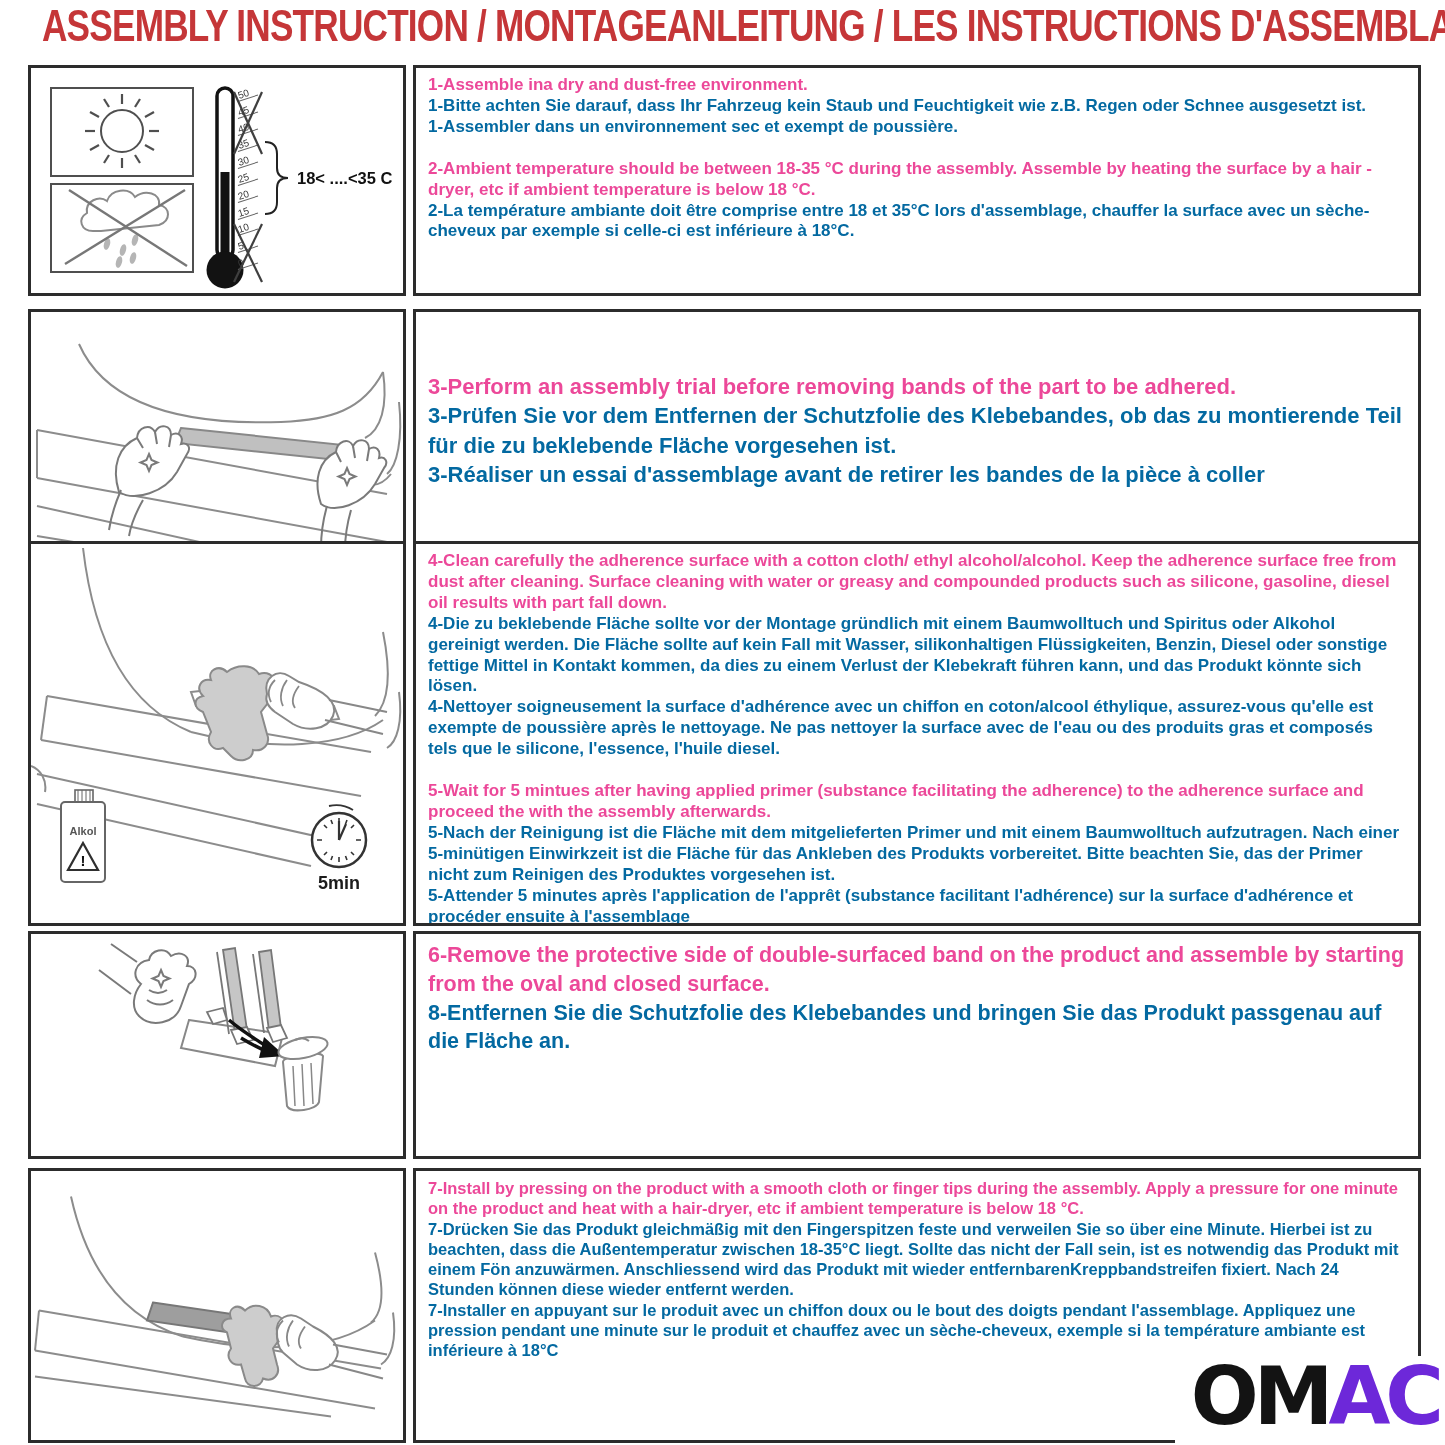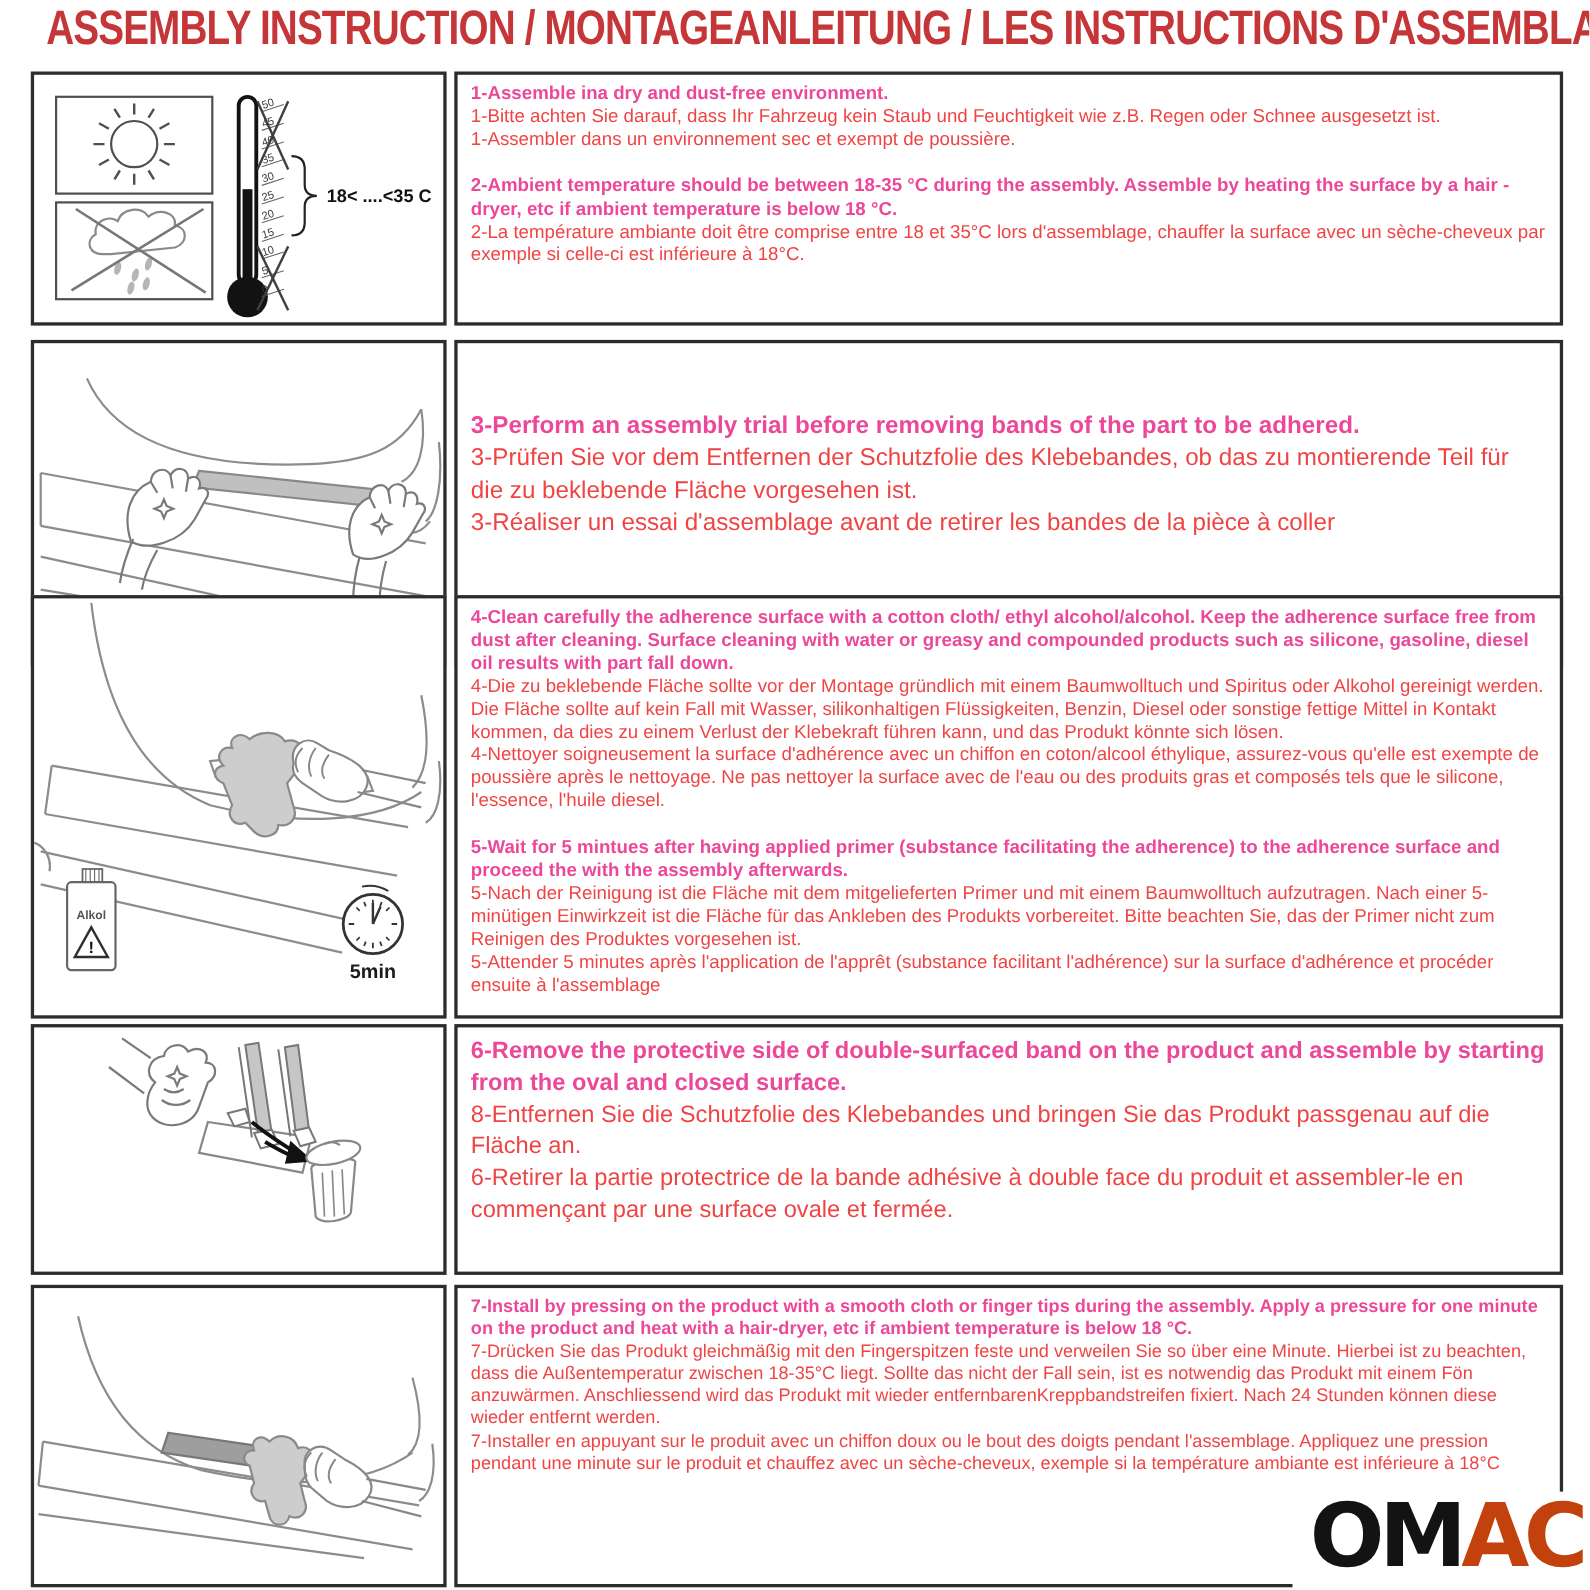--- a/index.html
+++ b/index.html
@@ -12,32 +12,32 @@
   .tbox{left:413px;width:1008px;padding:7px 12px;overflow:hidden}
   #r1i,#r1t{top:65px;height:231px}
   #r2i,#r2t{top:309px;height:297px}
   #r3i,#r3t{top:541px;height:385px}
   #r4i,#r4t{top:931px;height:228px}
   #r5i,#r5t{top:1168px;height:275px}
   #r2t{padding-top:60px}
   #r4t{}
   .tbox p{margin:0}
   .en{font-weight:700;color:#ec4899}
-  .de,.fr{font-weight:400;color:#ef4444}
+  .de,.fr{font-weight:700;color:#0369a1}
   .t17 p{font-size:17px;line-height:1.23}
   .t22 p{font-size:22px;line-height:1.33}
   .t21 p{font-size:21.5px;line-height:1.34}
   .t16 p{font-size:16.5px;line-height:1.23}
   .gap{height:21px}
   svg{display:block;width:100%;height:100%}
   .logo{position:absolute;right:2px;top:1356px;background:#fff;padding:0 4px 6px 16px;
         font-family:"DejaVu Sans",sans-serif;font-size:80px;font-weight:700;
         letter-spacing:-5px;line-height:1.02;white-space:nowrap}
   .logo .b{color:#131313}
-  .logo .r{color:#c2410c}
+  .logo .r{color:#6d28d9}
 </style>
 </head>
 <body>
 
 <div class="page">
 
   <div class="title">ASSEMBLY INSTRUCTION / MONTAGEANLEITUNG / LES INSTRUCTIONS D'ASSEMBLAGE</div>
 
   <div class="box ibox" id="r1i">
     <svg viewBox="0 0 372 225">
@@ -253,21 +253,20 @@
         <path d="M252,128 C252,122 288,116 292,122 L288,168 C286,176 260,180 256,172 Z"></path>
         <path d="M262,132 L264,172 M271,130 L273,172 M280,129 L282,170" stroke-width="1.5" fill="none"></path>
         <ellipse cx="272" cy="114" rx="25" ry="10" transform="rotate(-12 272 114)"></ellipse>
         <path d="M264,106 q8,-4 14,1" fill="none"></path>
       </g>
     </svg>
   </div>
   <div class="box tbox t21" id="r4t">
     <p class="en">6-Remove the protective side of double-surfaced band on the product and assemble by starting from the oval and closed surface.</p>
     <p class="de">8-Entfernen Sie die Schutzfolie des Klebebandes und bringen Sie das Produkt passgenau auf die Fläche an.</p>
-    <p class="fr">6-Retirer la partie protectrice de la bande adhésive à double face du produit et assembler-le en commençant par une surface ovale et fermée.</p>
   </div>
 
   <div class="box ibox" id="r5i">
     <svg viewBox="0 0 372 222">
       <g fill="none" stroke="#8c8c8c" stroke-width="2">
         <path d="M40,2 C55,70 88,122 152,142"></path>
         <path d="M152,142 C232,160 302,156 344,126"></path>
         <path d="M344,58 C354,95 352,118 340,128"></path>
         <path d="M362,118 C366,146 360,164 350,170"></path>
         <path d="M8,116 L350,174"></path>

